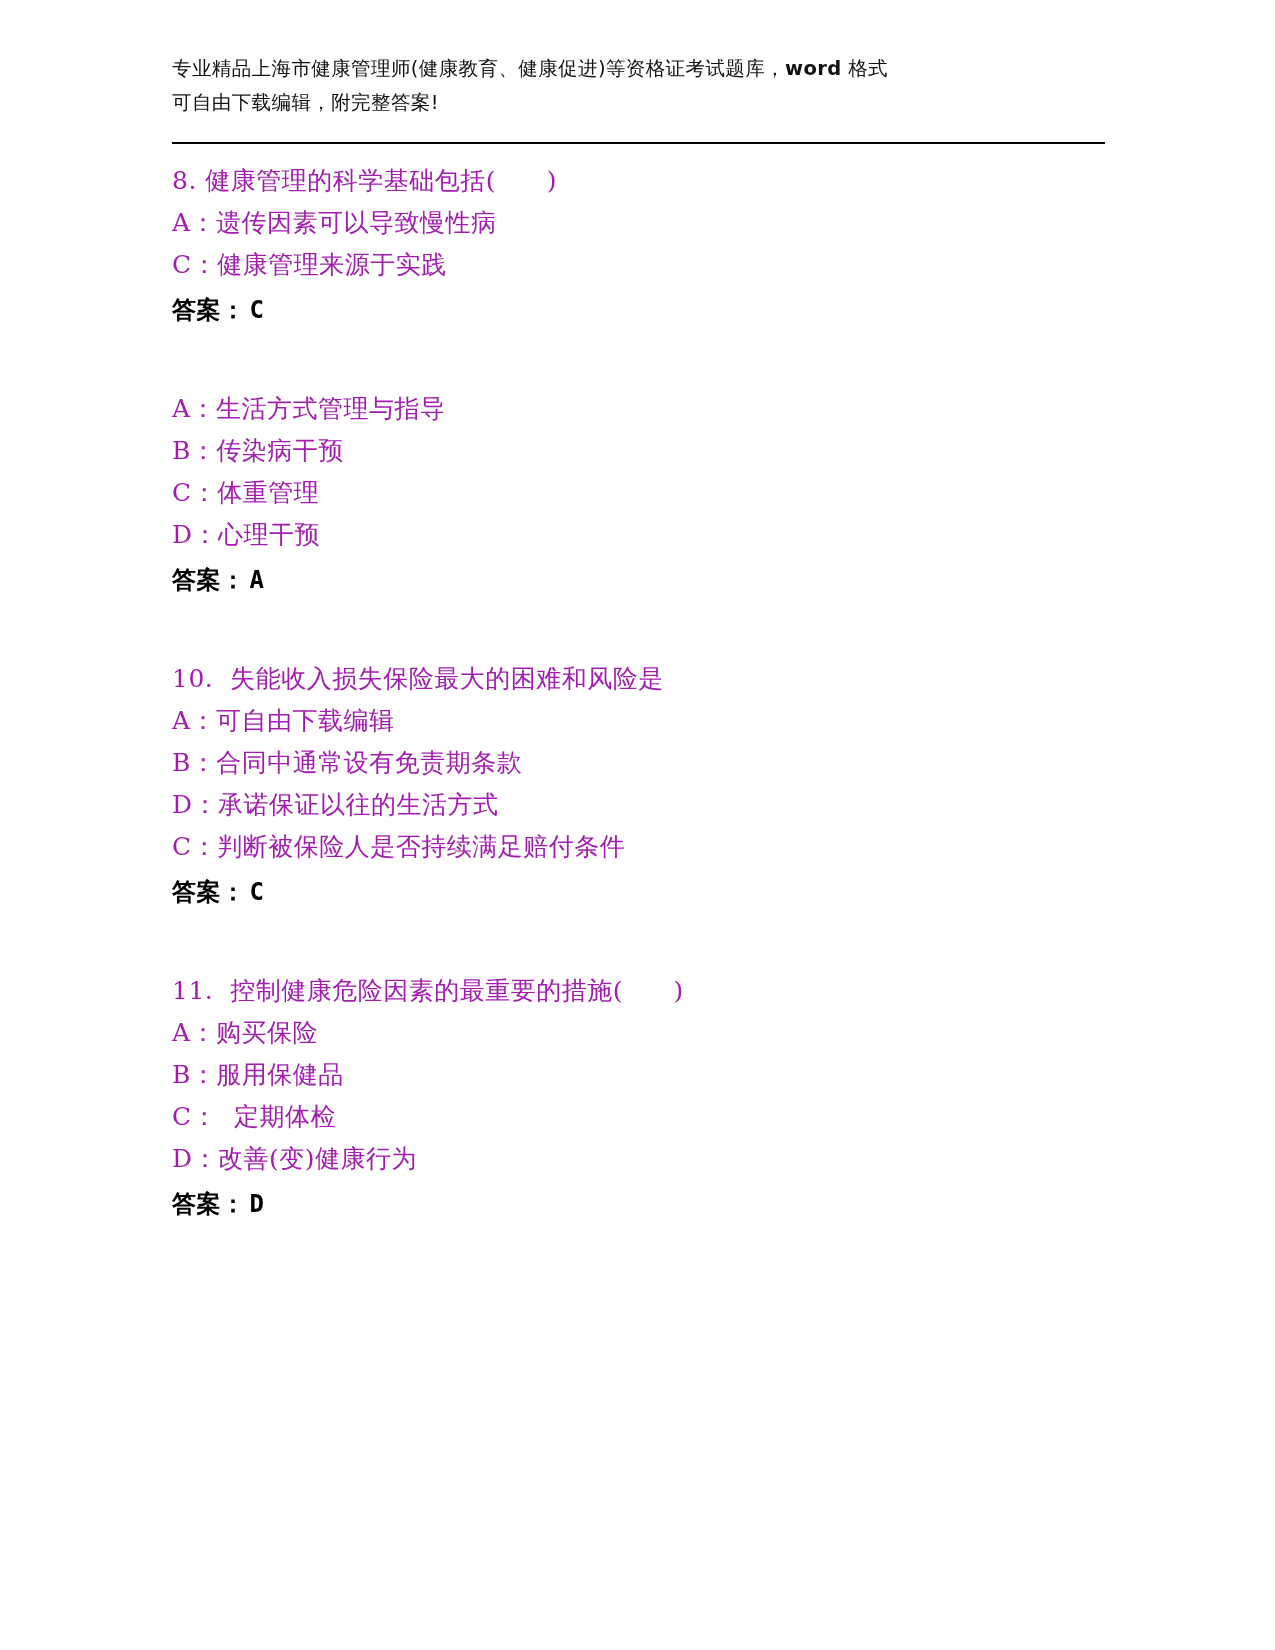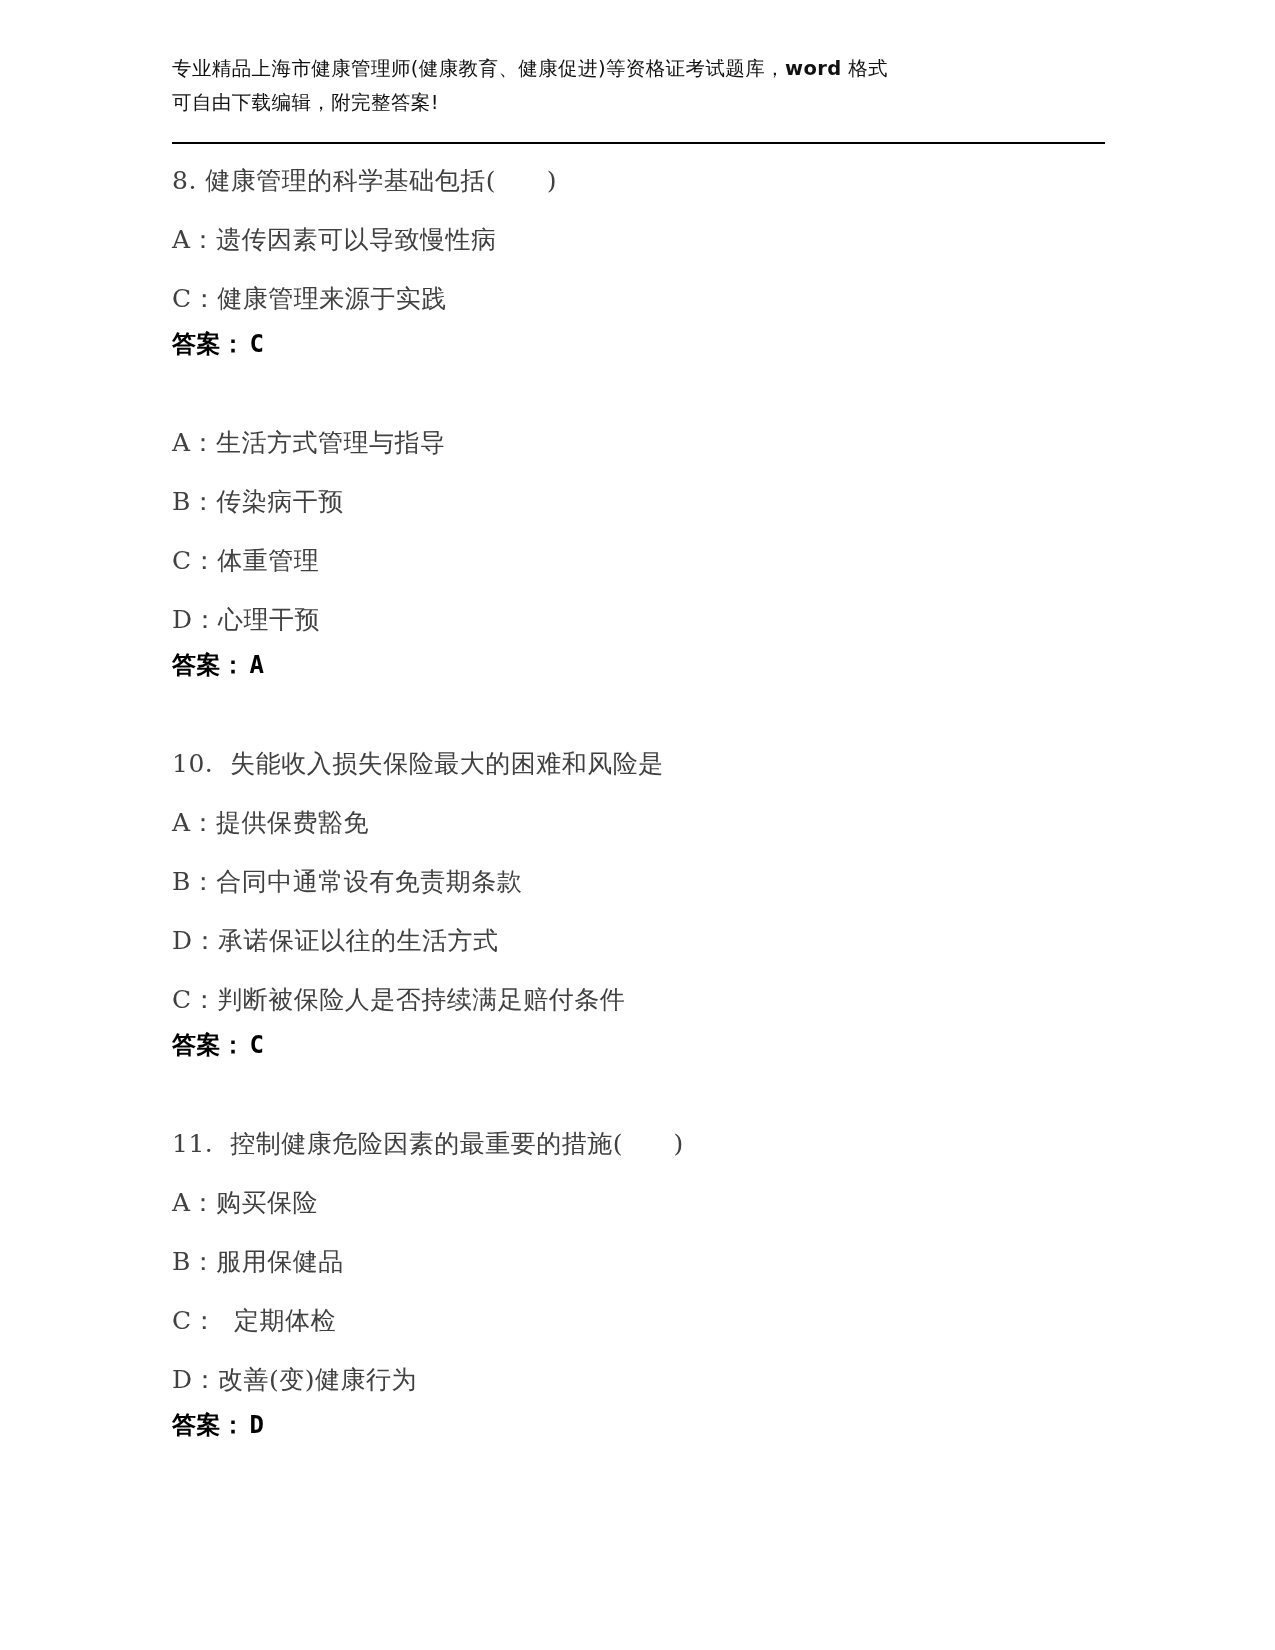--- a/index.html
+++ b/index.html
@@ -44,35 +44,34 @@
     margin-top: 16px;
   }
   .qblock {
     margin-bottom: 56px;
   }
   .qline {
     font-family: "DejaVu Serif", serif;
     font-size: 25px;
     line-height: 42px;
     letter-spacing: 0.5px;
-    color: #404040;
+    color: #a21caf;
     white-space: pre-wrap;
   }
   .qtitle {
     font-family: "DejaVu Serif", serif;
     font-size: 25px;
     line-height: 42px;
     letter-spacing: 0.5px;
   }
   .opt {
     font-family: "DejaVu Serif", serif;
     font-size: 25px;
     line-height: 42px;
     letter-spacing: 0.5px;
-    margin-top: 17px;
   }
   .answer {
     font-family: "DejaVu Sans", sans-serif;
     font-weight: bold;
     font-size: 24px;
     line-height: 44px;
     letter-spacing: 0.5px;
     margin-top: 2px;
   }
   .answer .val {
@@ -109,21 +108,21 @@
     <div class="qblock">
       <div class="qline opt">A：生活方式管理与指导</div>
       <div class="qline opt">B：传染病干预</div>
       <div class="qline opt">C：体重管理</div>
       <div class="qline opt">D：心理干预</div>
       <div class="answer"><span>答案：</span><span class="val">A</span></div>
     </div>
 
     <div class="qblock">
       <div class="qline qtitle">10.  失能收入损失保险最大的困难和风险是</div>
-      <div class="qline opt">A：提供保费豁免</div>
+      <div class="qline opt">A：可自由下载编辑</div>
       <div class="qline opt">B：合同中通常设有免责期条款</div>
       <div class="qline opt">D：承诺保证以往的生活方式</div>
       <div class="qline opt">C：判断被保险人是否持续满足赔付条件</div>
       <div class="answer"><span>答案：</span><span class="val">C</span></div>
     </div>
 
     <div class="qblock">
       <div class="qline qtitle">11.  控制健康危险因素的最重要的措施(      )</div>
       <div class="qline opt">A：购买保险</div>
       <div class="qline opt">B：服用保健品</div>

